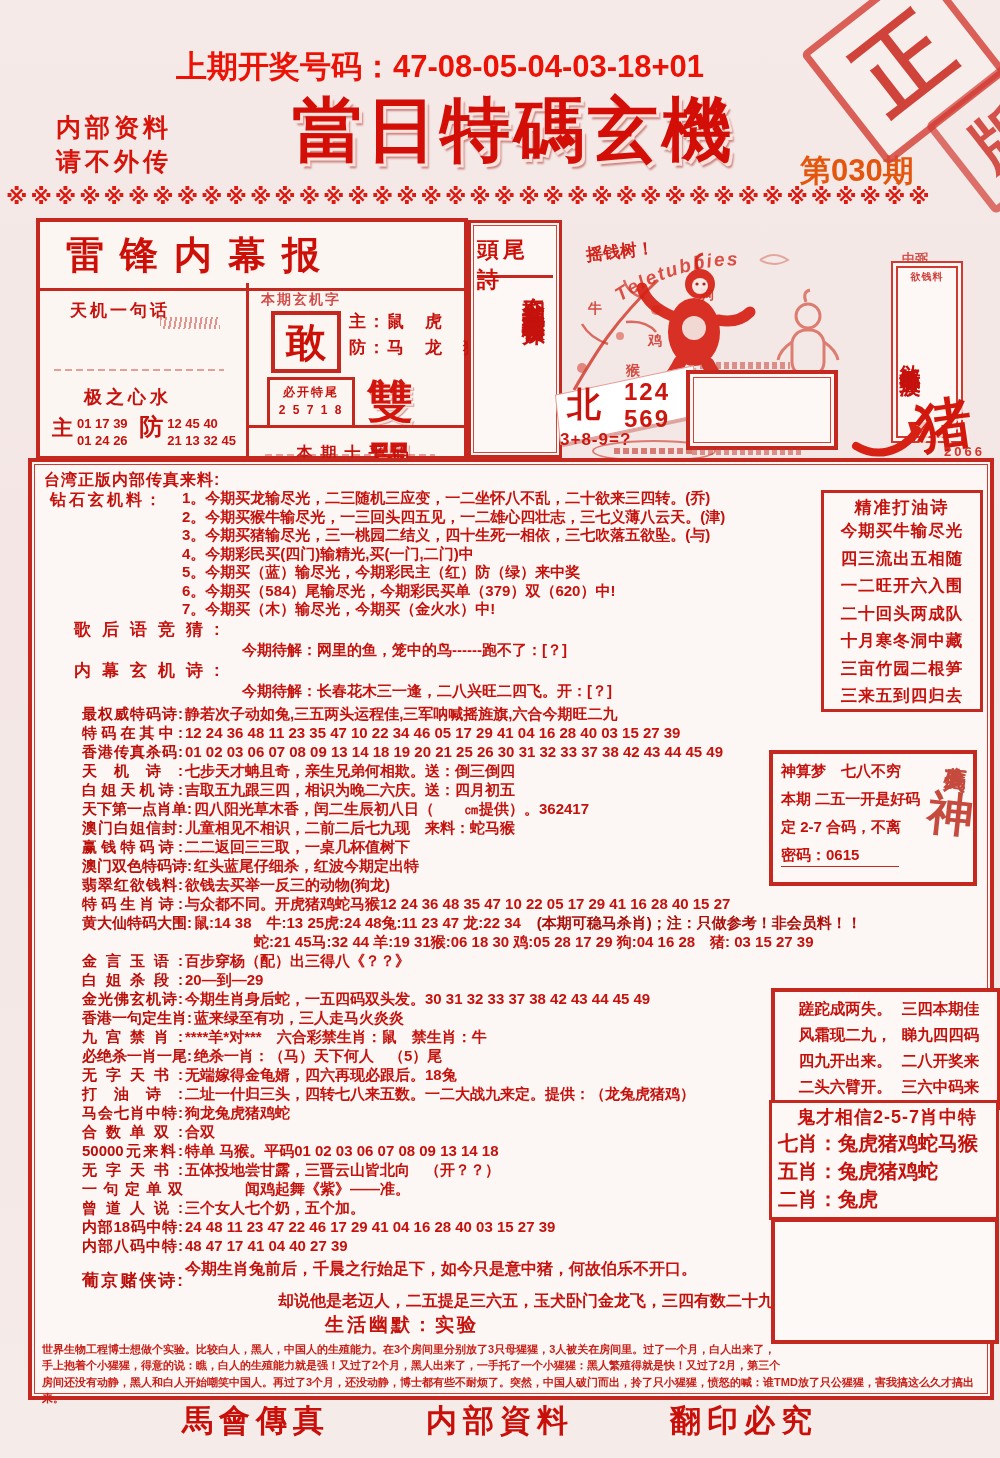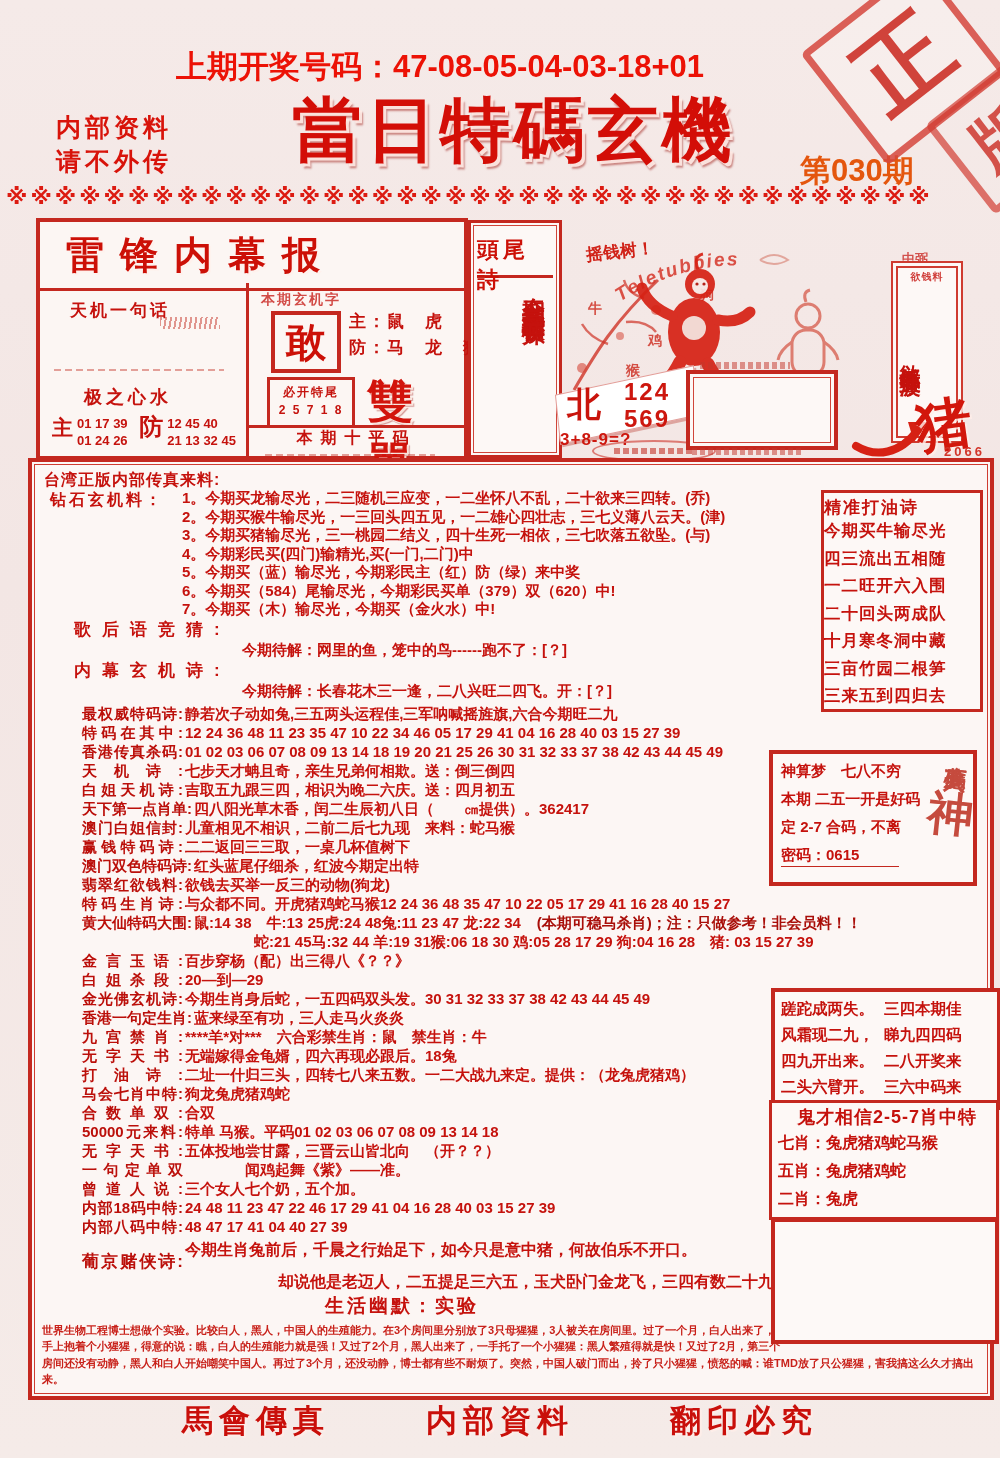--- a/index.html
+++ b/index.html
@@ -38,21 +38,21 @@
   .zf b{font-size:21px;margin-right:4px;}
   .zf .col{display:inline-block;vertical-align:middle;line-height:17px;}
   .xjzheader{position:absolute;left:12px;top:8px;font-size:14px;letter-spacing:2px;opacity:.75;filter:blur(.4px);}
   .ganbox{position:absolute;left:22px;top:28px;width:62px;height:54px;border:4px solid #c4281f;
           display:flex;align-items:center;justify-content:center;font-size:40px;color:#cc1007;}
   .animals{position:absolute;left:100px;top:26px;font-size:17px;line-height:26px;letter-spacing:2px;white-space:nowrap;}
   .bikai{position:absolute;left:18px;top:94px;width:82px;height:42px;border:3px solid #c4281f;
          text-align:center;font-size:12px;line-height:18px;padding-top:3px;letter-spacing:2px;}
   .shuangdan{position:absolute;left:118px;top:88px;font-size:46px;letter-spacing:18px;color:#d2140c;
              text-shadow:2px 2px 0 rgba(255,238,232,.85),3px 3px 1px rgba(150,10,5,.4);}
-  .shiping{position:absolute;left:0;right:0;top:142px;border-top:3px solid #c4281f;padding-top:0;text-align:center;}
+  .shiping{position:absolute;left:0;right:0;top:142px;border-top:3px solid #c4281f;padding-top:15px;text-align:center;}
   .shiping .t{font-size:16px;letter-spacing:8px;}
   .twbox{left:468px;top:220px;width:88px;height:232px;border:3px solid #c4281f;background:#fdf8f6;outline:1px solid #d0453a;outline-offset:-6px;}
   .twhead{position:absolute;top:6px;left:6px;right:6px;height:40px;border-bottom:3px solid #c4281f;
           font-size:22px;letter-spacing:4px;padding-top:6px;color:#cc1007;}
   .twverse{position:absolute;top:52px;left:6px;right:6px;bottom:4px;writing-mode:vertical-rl;
            font-size:23px;line-height:39px;letter-spacing:2px;padding-top:4px;color:#c5120d;}
   .ycs{left:586px;top:240px;font-size:17px;transform:rotate(-6deg);color:#d02218;}
   .treechar{font-size:14px;color:#cf3327;opacity:.85;}
   .banner{left:592px;top:440px;width:120px;height:18px;border-radius:50%;border:2px solid rgba(205,50,40,.6);
           display:flex;align-items:center;justify-content:center;}
@@ -86,33 +86,33 @@
   .jie{margin-left:200px;line-height:20px;white-space:nowrap;}
   .row{display:flex;line-height:19px;}
   .rlab{flex:0 0 101px;margin-left:40px;text-align:justify;text-align-last:justify;white-space:nowrap;color:#bb0f0a;}
   .rtxt{white-space:nowrap;margin-left:2px;}
   .hwrap .l2{margin-left:212px;line-height:19px;white-space:nowrap;}
   .hnote{margin-left:16px;color:#a90e09;}
   .puj2{margin-left:236px;line-height:19px;}
   .humor-title{text-align:center;width:720px;font-size:19px;letter-spacing:3px;line-height:26px;margin-top:2px;}
   .para{margin:3px 0 0 0;font-size:11px;line-height:16.5px;font-weight:700;color:#c8211a;width:938px;}
   
-  .dayou{position:absolute;left:779px;top:20px;width:156px;height:216px;border:3px solid #c4281f;background:#fdf8f6;text-align:left;}
+  .dayou{position:absolute;left:779px;top:20px;width:156px;height:216px;border:3px solid #c4281f;background:#fdf8f6;text-align:center;}
   .dayou .t{font-size:17px;letter-spacing:2px;margin-top:5px;}
   .dayou .ln{font-size:16.5px;line-height:27.5px;letter-spacing:1px;white-space:nowrap;}
   .shens{position:absolute;left:727px;top:280px;width:200px;height:128px;border:4px solid #c4281f;background:#fdf8f6;}
   .shens .ln{margin:6px 0 0 8px;font-size:15px;white-space:nowrap;line-height:22px;}
   .shens .vdeco{position:absolute;right:2px;top:-2px;writing-mode:vertical-rl;color:#c0392b;opacity:.9;
                 font-size:22px;line-height:26px;letter-spacing:-2px;transform:rotate(6deg);}
   .shens .vdeco b{font-size:46px;}
   .cuotuo{position:absolute;left:729px;top:518px;width:216px;height:110px;border:4px solid #c4281f;background:#fdf8f6;padding:4px 0 0 6px;}
-  .cuotuo .row2{display:flex;gap:10px;line-height:26px;font-size:15.5px;white-space:nowrap;}
+  .cuotuo .row2{display:flex;gap:10px;line-height:26px;font-size:15.5px;white-space:nowrap;justify-content:center;}
   .guicai{position:absolute;left:727px;top:630px;width:218px;height:112px;border:3px solid #c4281f;background:#fdf8f6;padding:2px 0 0 6px;}
   .guicai .t{font-size:18px;letter-spacing:1px;text-align:center;line-height:24px;}
-  .guicai .ln{font-size:16px;line-height:28px;white-space:nowrap;}
+  .guicai .ln{font-size:20px;line-height:28px;white-space:nowrap;}
   .emptybox2{position:absolute;left:729px;top:748px;width:220px;height:118px;border:4px solid #c4281f;background:#fdf9f7;}
   
   .footer{left:0;top:1400px;width:1000px;display:flex;justify-content:center;gap:96px;
           font-size:31px;letter-spacing:6px;color:#c90f0a;text-shadow:2px 2px 0 rgba(255,238,232,.8);}
   svg{position:absolute;overflow:visible;}
 </style>
 </head>
 <body>
 
 <div class="page">
@@ -330,20 +330,24 @@
           </div>
           <div class="row">
             <span class="rlab">香港一句定生肖:</span>
             <span class="rtxt">蓝来绿至有功，三人走马火炎炎</span>
           </div>
           <div class="row">
             <span class="rlab">九宫禁肖:</span>
             <span class="rtxt">****羊*对***　六合彩禁生肖：鼠　禁生肖：牛</span>
           </div>
           <div class="row">
+            <span class="rlab">必绝杀一肖一尾:</span>
+            <span class="rtxt">绝杀一肖：（马）天下何人　（5）尾</span>
+          </div>
+          <div class="row">
             <span class="rlab">无字天书:</span>
             <span class="rtxt">无端嫁得金龟婿，四六再现必跟后。18兔</span>
           </div>
           <div class="row">
             <span class="rlab">打油诗:</span>
             <span class="rtxt">二址一什归三头，四转七八来五数。一二大战九来定。提供：（龙兔虎猪鸡）</span>
           </div>
           <div class="row">
             <span class="rlab">马会七肖中特:</span>
             <span class="rtxt">狗龙兔虎猪鸡蛇</span>

